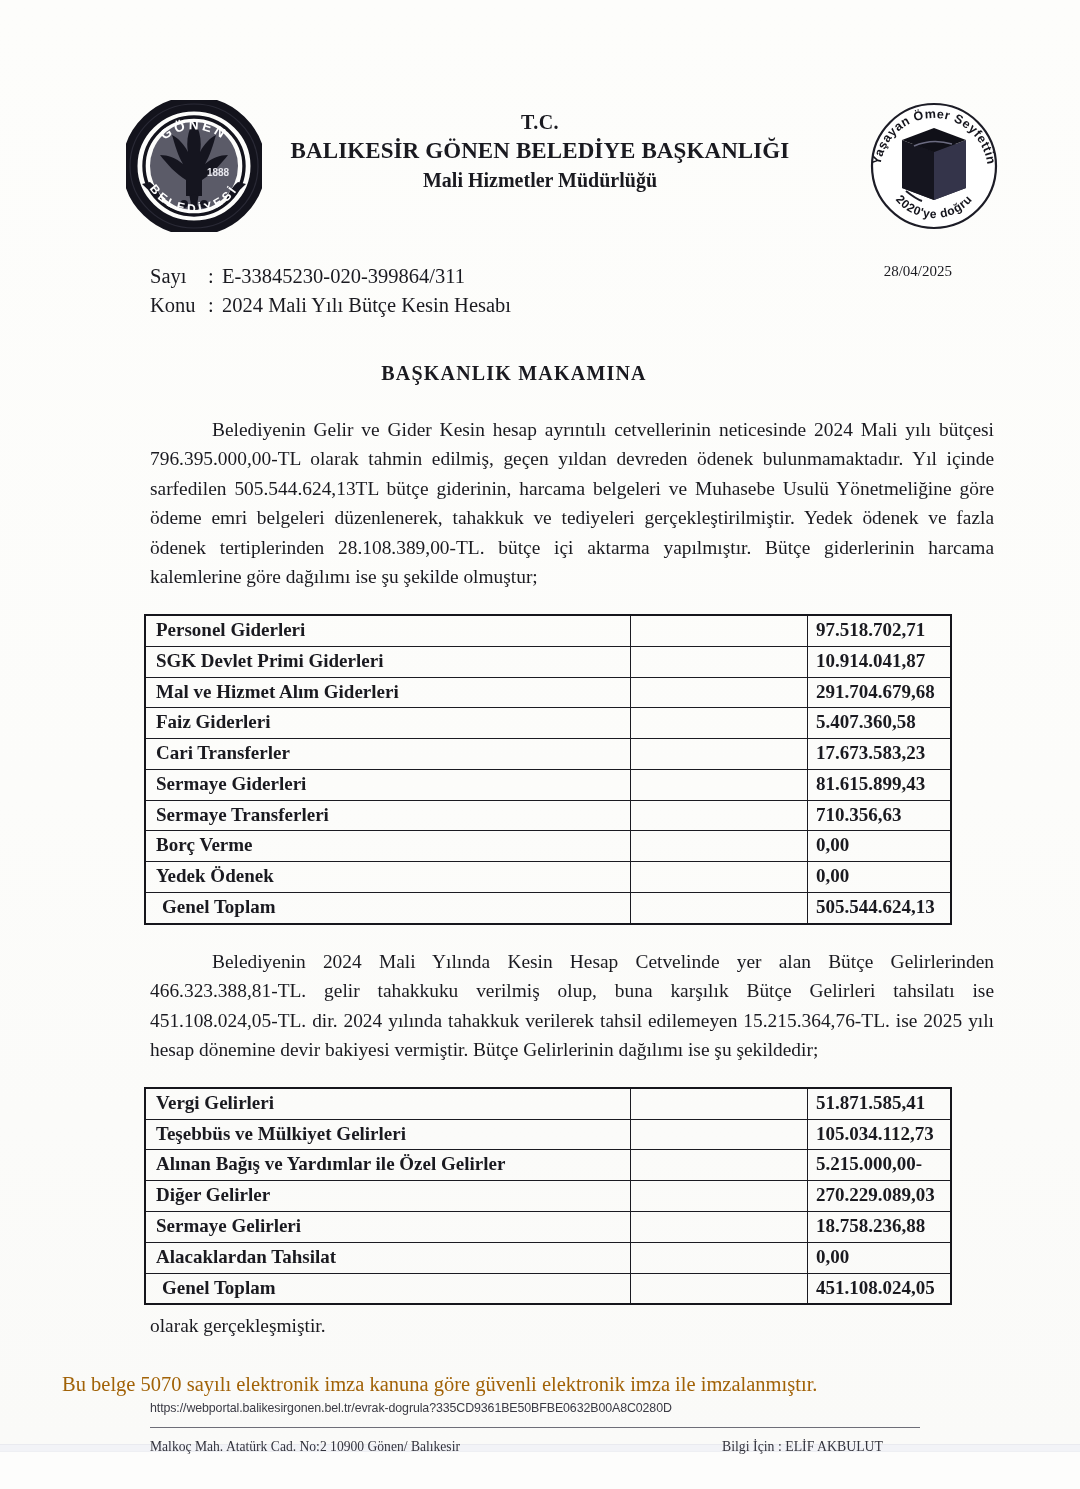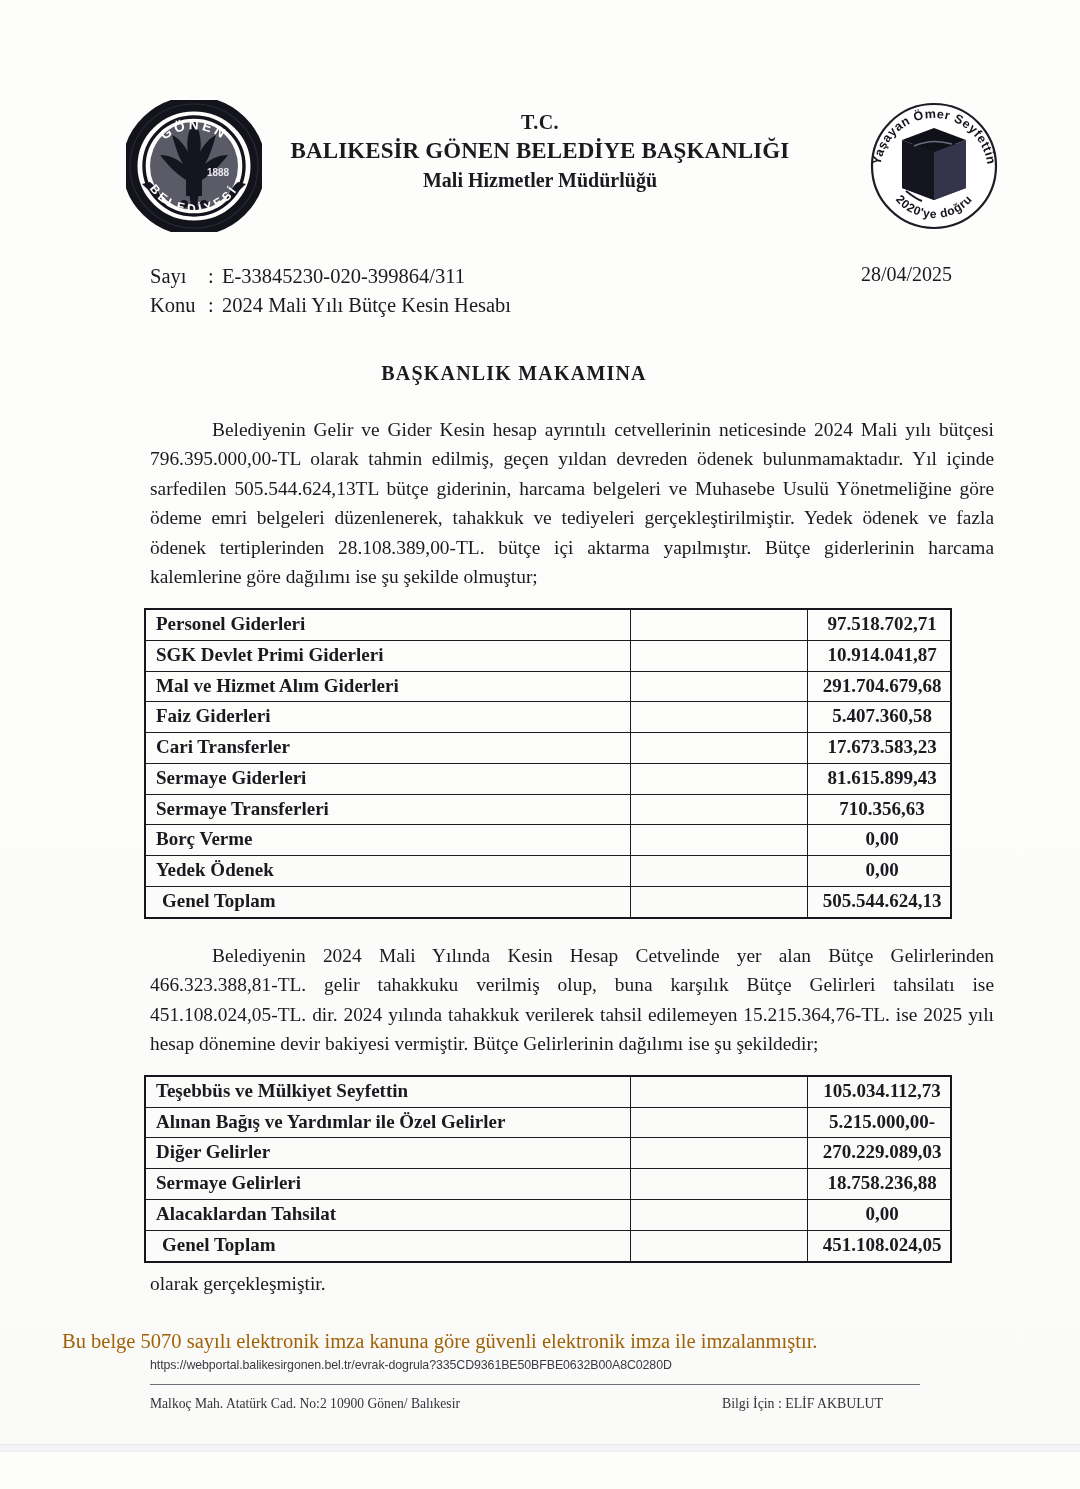--- a/index.html
+++ b/index.html
@@ -111,21 +111,21 @@
     width: 58px;
   }
   .meta-sep {
     display: inline-block;
     width: 14px;
   }
   .meta-date {
     position: absolute;
     right: 128px;
     top: 1px;
-    font-size: 20px;
+    font-size: 15px;
   }
 
   
   .addressee {
     margin-top: 40px;
     text-align: center;
     font-size: 20px;
     font-weight: bold;
     letter-spacing: 1.2px;
     padding-right: 52px;
@@ -144,21 +144,21 @@
   .para.second { margin-top: 22px; }
   .tail-line {
     margin: 6px 128px 0 150px;
     font-size: 19.4px;
     line-height: 1.5;
     text-indent: 0;
   }
 
   
   .fin-table {
-    margin: 16px 0 0 144px;
+    margin: 22px 0 0 144px;
     width: 808px;
     border-collapse: collapse;
     table-layout: fixed;
     border: 2px solid #16161c;
   }
   .fin-table td {
     border: 1px solid #1b1b22;
     font-size: 19px;
     font-weight: bold;
     padding: 3px 8px 4px 8px;
@@ -167,21 +167,21 @@
   }
   .fin-table td.label {
     width: 466px;
     text-align: left;
     padding-left: 10px;
   }
   .fin-table td.midcell {
     width: 160px;
   }
   .fin-table td.value {
-    text-align: center;
+    text-align: left;
     padding-right: 2px;
   }
   .fin-table tr.total td.label {
     padding-left: 16px;
   }
 
   
   .esign {
     margin: 30px 0 0 62px;
     font-size: 20.5px;
@@ -390,21 +390,26 @@
           <td class="value">505.544.624,13</td>
         </tr>
       </tbody>
     </table>
 
     <p class="para second">Belediyenin 2024 Mali Yılında Kesin Hesap Cetvelinde yer alan Bütçe Gelirlerinden 466.323.388,81-TL. gelir tahakkuku verilmiş olup, buna karşılık Bütçe Gelirleri tahsilatı ise 451.108.024,05-TL. dir. 2024 yılında tahakkuk verilerek tahsil edilemeyen 15.215.364,76-TL. ise 2025 yılı hesap dönemine devir bakiyesi vermiştir. Bütçe Gelirlerinin dağılımı ise şu şekildedir;</p>
 
     <table class="fin-table">
       <tbody>
         <tr>
-          <td class="label">Teşebbüs ve Mülkiyet Seyfettin</td>
+          <td class="label">Vergi Gelirleri</td>
+          <td class="midcell"></td>
+          <td class="value">51.871.585,41</td>
+        </tr>
+        <tr>
+          <td class="label">Teşebbüs ve Mülkiyet Gelirleri</td>
           <td class="midcell"></td>
           <td class="value">105.034.112,73</td>
         </tr>
         <tr>
           <td class="label">Alınan Bağış ve Yardımlar ile Özel Gelirler</td>
           <td class="midcell"></td>
           <td class="value">5.215.000,00-</td>
         </tr>
         <tr>
           <td class="label">Diğer Gelirler</td>

